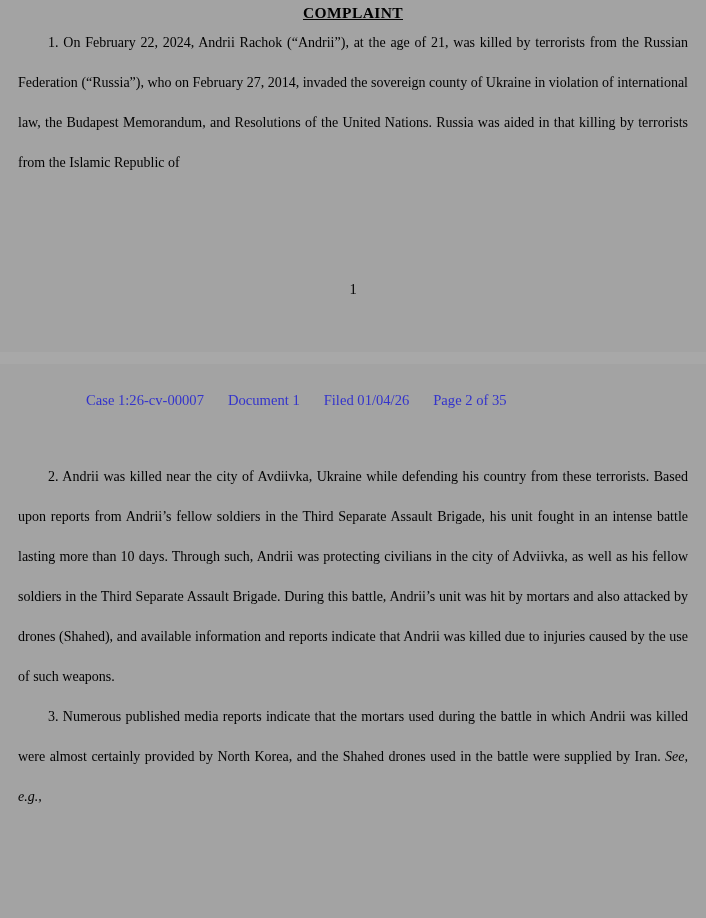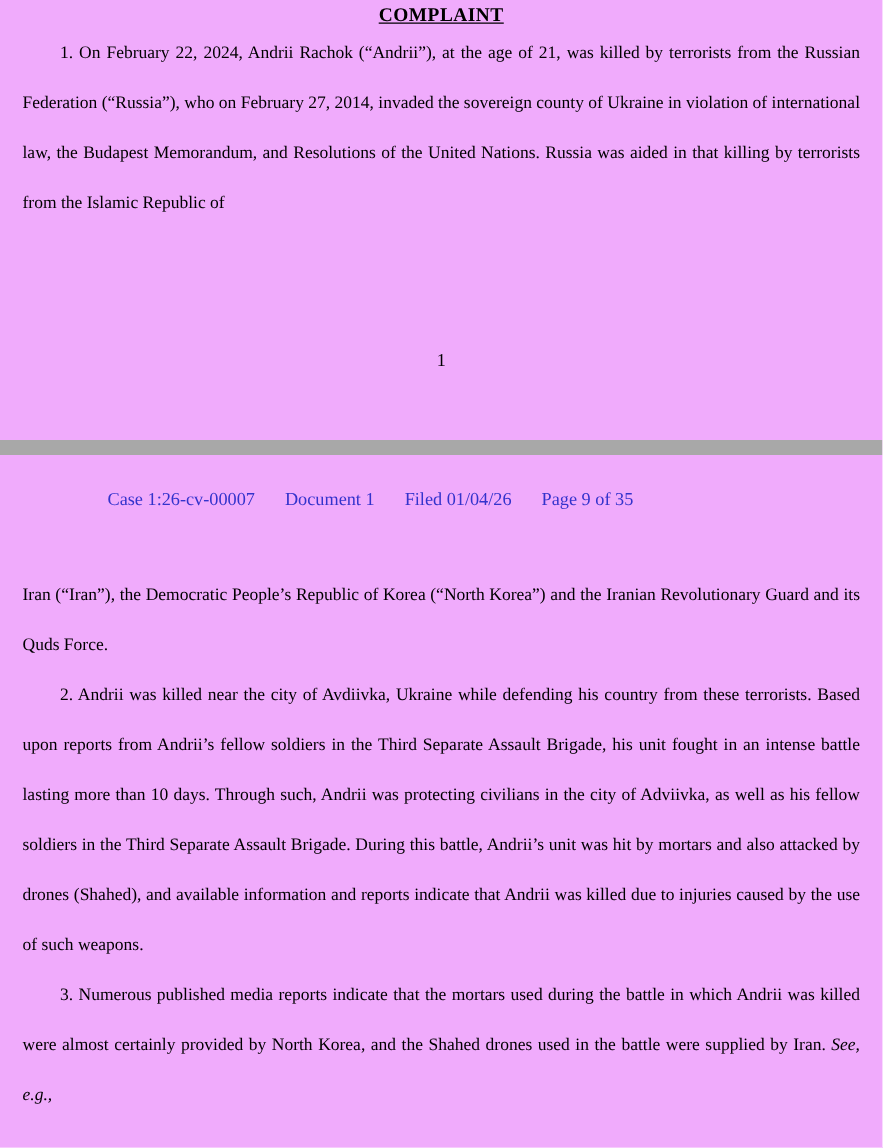--- a/index.html
+++ b/index.html
@@ -9,21 +9,21 @@
   }
   body {
     width: 706px;
     height: 918px;
     overflow: hidden;
     font-family: "Liberation Serif", serif;
     color: #000000;
   }
   .page {
     position: relative;
-    background: #f0abfc;
+    background: #a3a3a3;
     box-sizing: border-box;
   }
   
   .page-one {
     padding: 0 18px 0 18px;
     height: 352px;
   }
   .doc-heading {
     text-align: center;
     font-size: 15.5px;
@@ -98,20 +98,19 @@
   <p class="page-number">1</p>
 </div>
 
 <div class="page-gap"></div>
 
 <div class="page page-two">
   <div class="cm-header">
     <span>Case 1:26-cv-00007</span>
     <span>Document 1</span>
     <span>Filed 01/04/26</span>
-    <span>Page 9 of 35</span>
+    <span>Page 2 of 35</span>
   </div>
   <div class="pg2-body">
-    <p class="para para-no-indent">Iran (“Iran”), the Democratic People’s Republic of Korea (“North Korea”) and the Iranian Revolutionary Guard and its Quds Force.</p>
     <p class="para">2.   Andrii was killed near the city of Avdiivka, Ukraine while defending his country from these terrorists.  Based upon reports from Andrii’s fellow soldiers in the Third Separate Assault Brigade, his unit fought in an intense battle lasting more than 10 days.  Through such, Andrii was protecting civilians in the city of Adviivka, as well as his fellow soldiers in the Third Separate Assault Brigade.  During this battle, Andrii’s unit was hit by mortars and also attacked by drones (Shahed), and available information and reports indicate that Andrii was killed due to injuries caused by the use of such weapons.</p>
     <p class="para"><span>3.   Numerous published media reports indicate that the mortars used during the battle in which Andrii was killed were almost certainly provided by North Korea, and the Shahed drones used in the battle were supplied by Iran. </span><em>See, e.g.,</em></p>
   </div>
 </div>
 
 </body></html>

